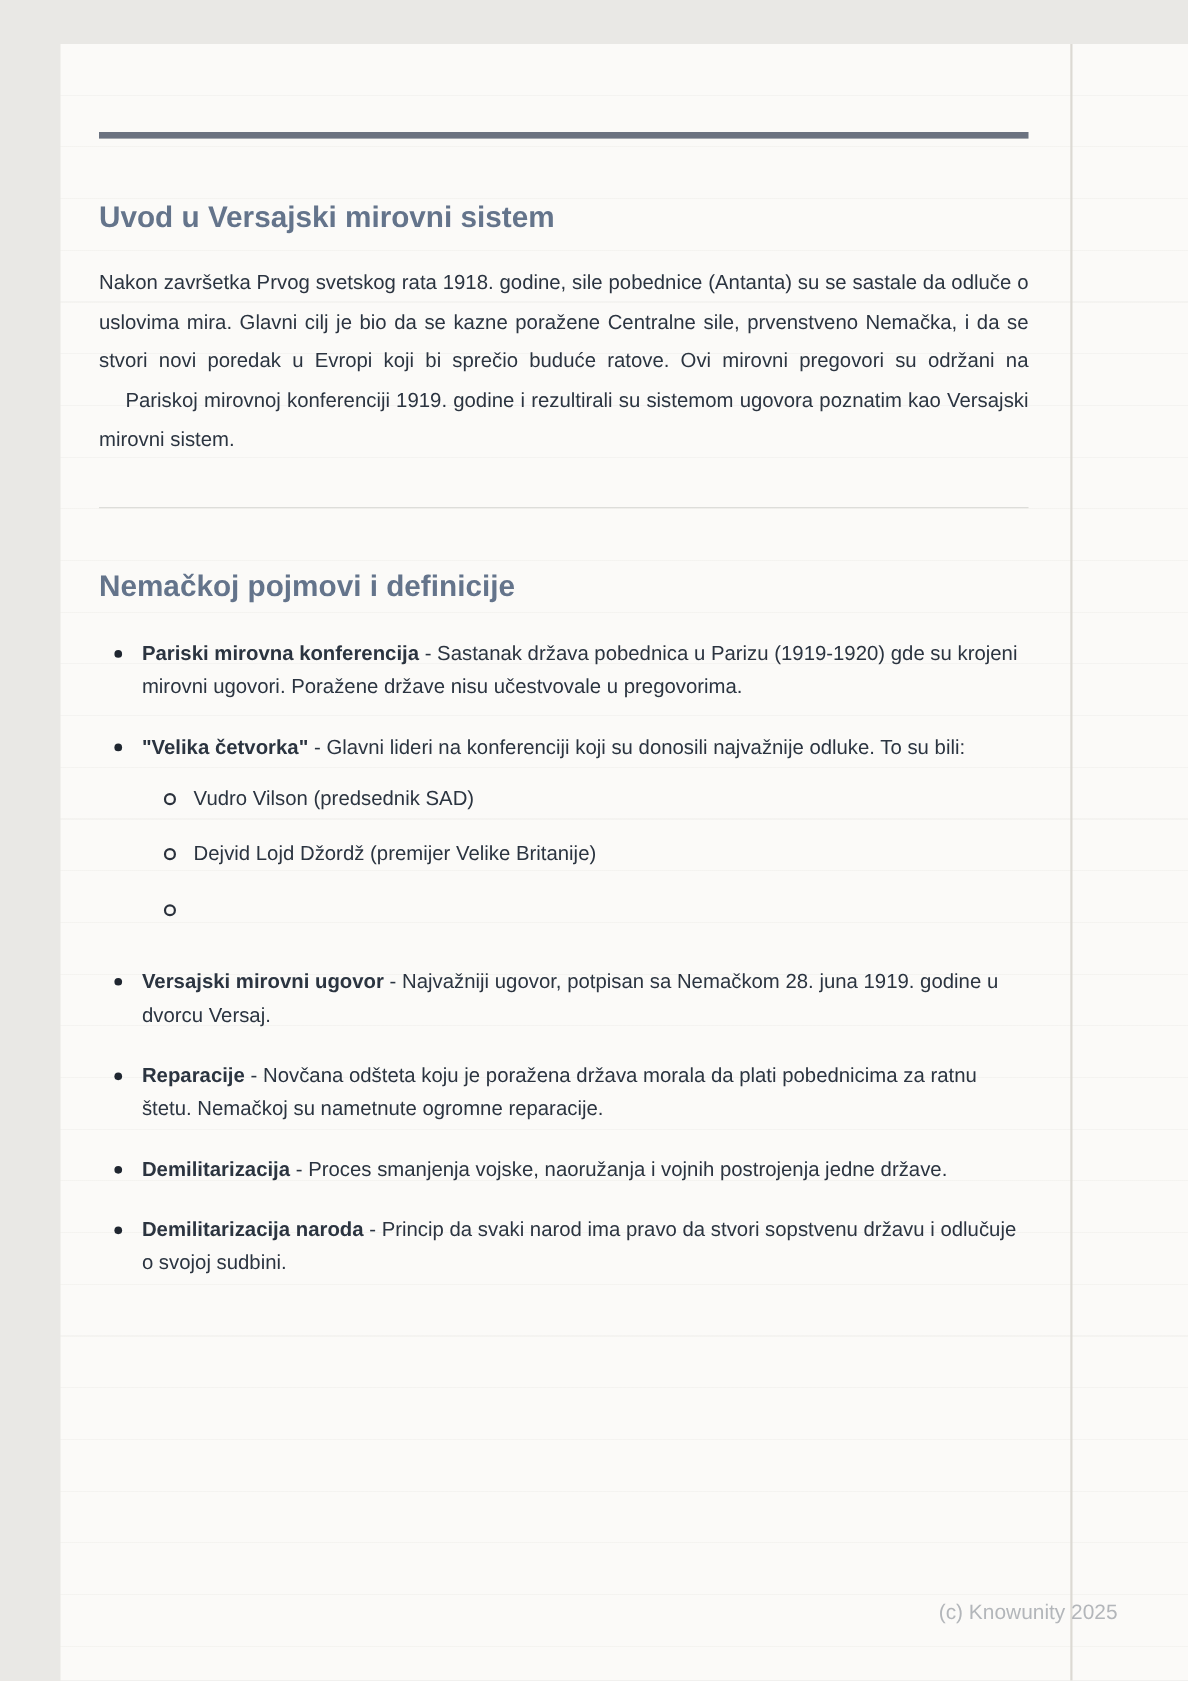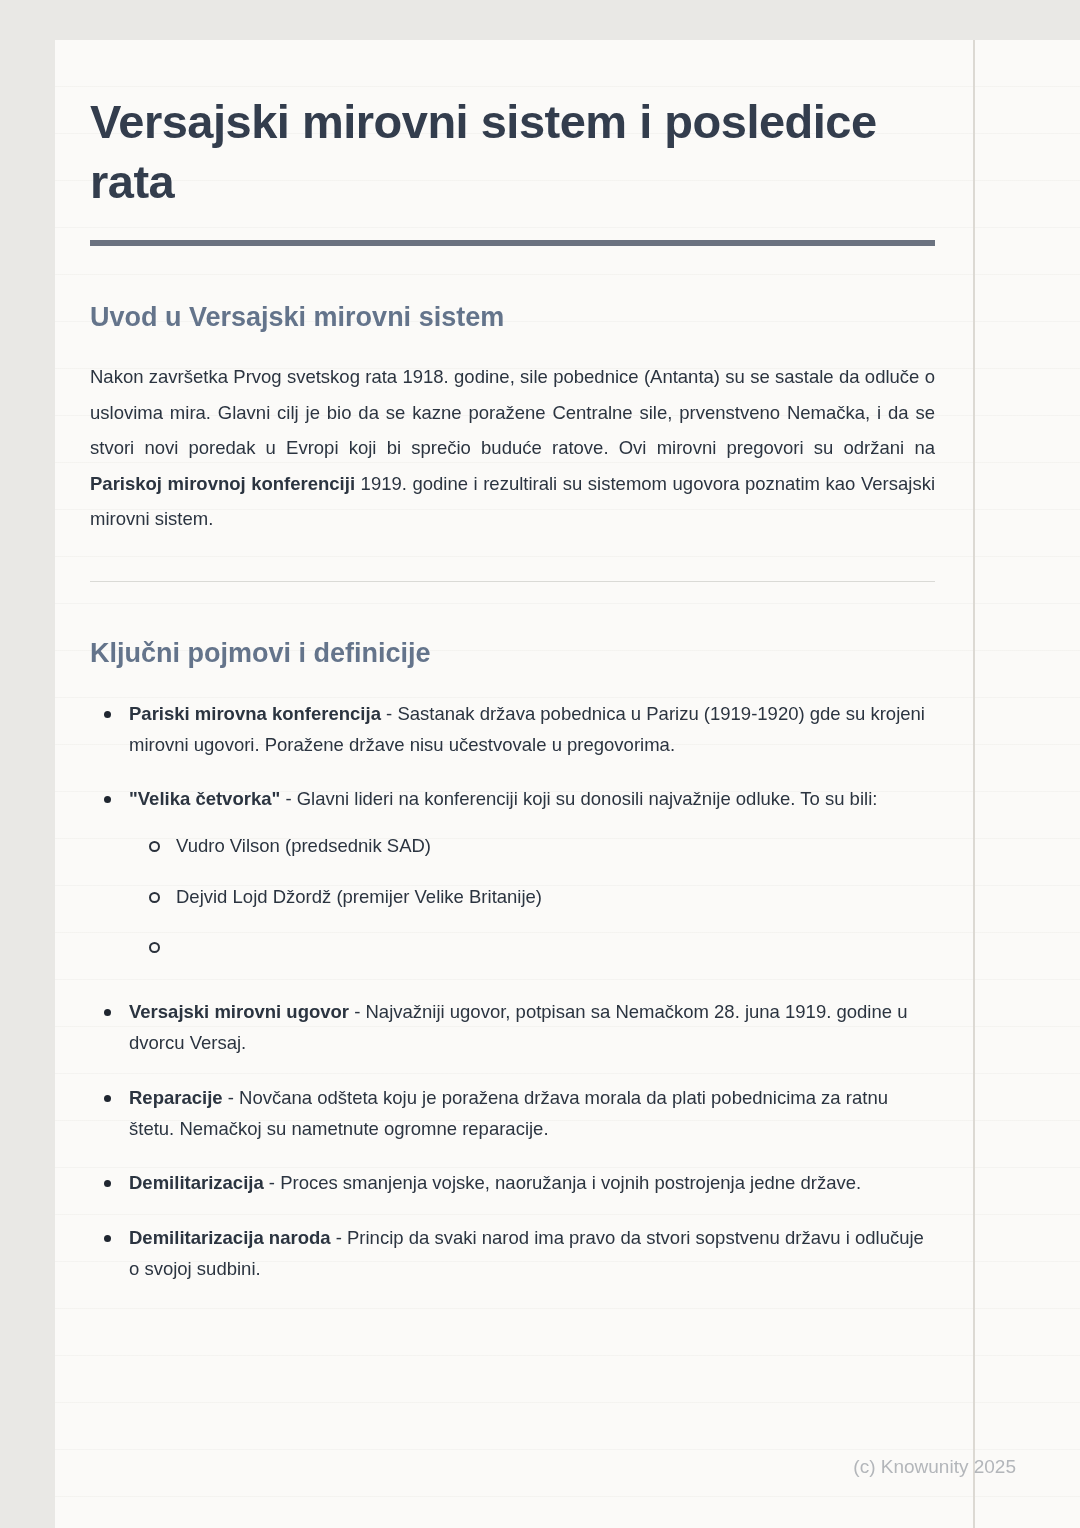--- a/index.html
+++ b/index.html
@@ -62,21 +62,21 @@
     font-size: 27px;
     font-weight: 700;
     color: var(--heading-accent, #64748b);
   }
   .intro-paragraph {
     margin: 26px 0 0 0;
     font-size: 18.5px;
     line-height: 1.92;
     text-align: justify;
   }
-  .intro-paragraph strong { font-weight: 700; }
+  .intro-paragraph strong { font-weight: 400; margin-left: 24px; }
   .thin-divider {
     border: none;
     border-top: 1px solid var(--divider, #dadad6);
     margin: 44px 0 0 0;
   }
   .term-list {
     list-style: none;
     margin: 30px 0 0 0;
     padding: 0 0 0 14px;
     font-size: 18.5px;
@@ -127,31 +127,30 @@
   }
 </style>
 </head>
 <body>
 
 <div class="canvas">
   <div class="sheet">
 
     <div class="content">
 
-      <h1 class="page-title">Versajski mirovni sistem i posledice rata</h1>
 
       <div class="title-rule"></div>
 
       <h2 class="section-heading">Uvod u Versajski mirovni sistem</h2>
 
       <p class="intro-paragraph"><span>Nakon završetka Prvog svetskog rata 1918. godine, sile pobednice (Antanta) su se sastale da odluče o uslovima mira. Glavni cilj je bio da se kazne poražene Centralne sile, prvenstveno Nemačka, i da se stvori novi poredak u Evropi koji bi sprečio buduće ratove. Ovi mirovni pregovori su održani na </span><strong>Pariskoj mirovnoj konferenciji</strong><span> 1919. godine i rezultirali su sistemom ugovora poznatim kao Versajski mirovni sistem.</span></p>
 
       <hr class="thin-divider">
 
-      <h2 class="section-heading">Ključni pojmovi i definicije</h2>
+      <h2 class="section-heading">Nemačkoj pojmovi i definicije</h2>
 
       <ul class="term-list">
 
         <li class="term-item">
           <span class="bullet"></span>
           <div class="term-body"><span class="term">Pariski mirovna konferencija</span><span> - </span><span>Sastanak država pobednica u Parizu (1919-1920) gde su krojeni mirovni ugovori. Poražene države nisu učestvovale u pregovorima.</span></div>
         </li>
 
         <li class="term-item">
           <span class="bullet"></span>

